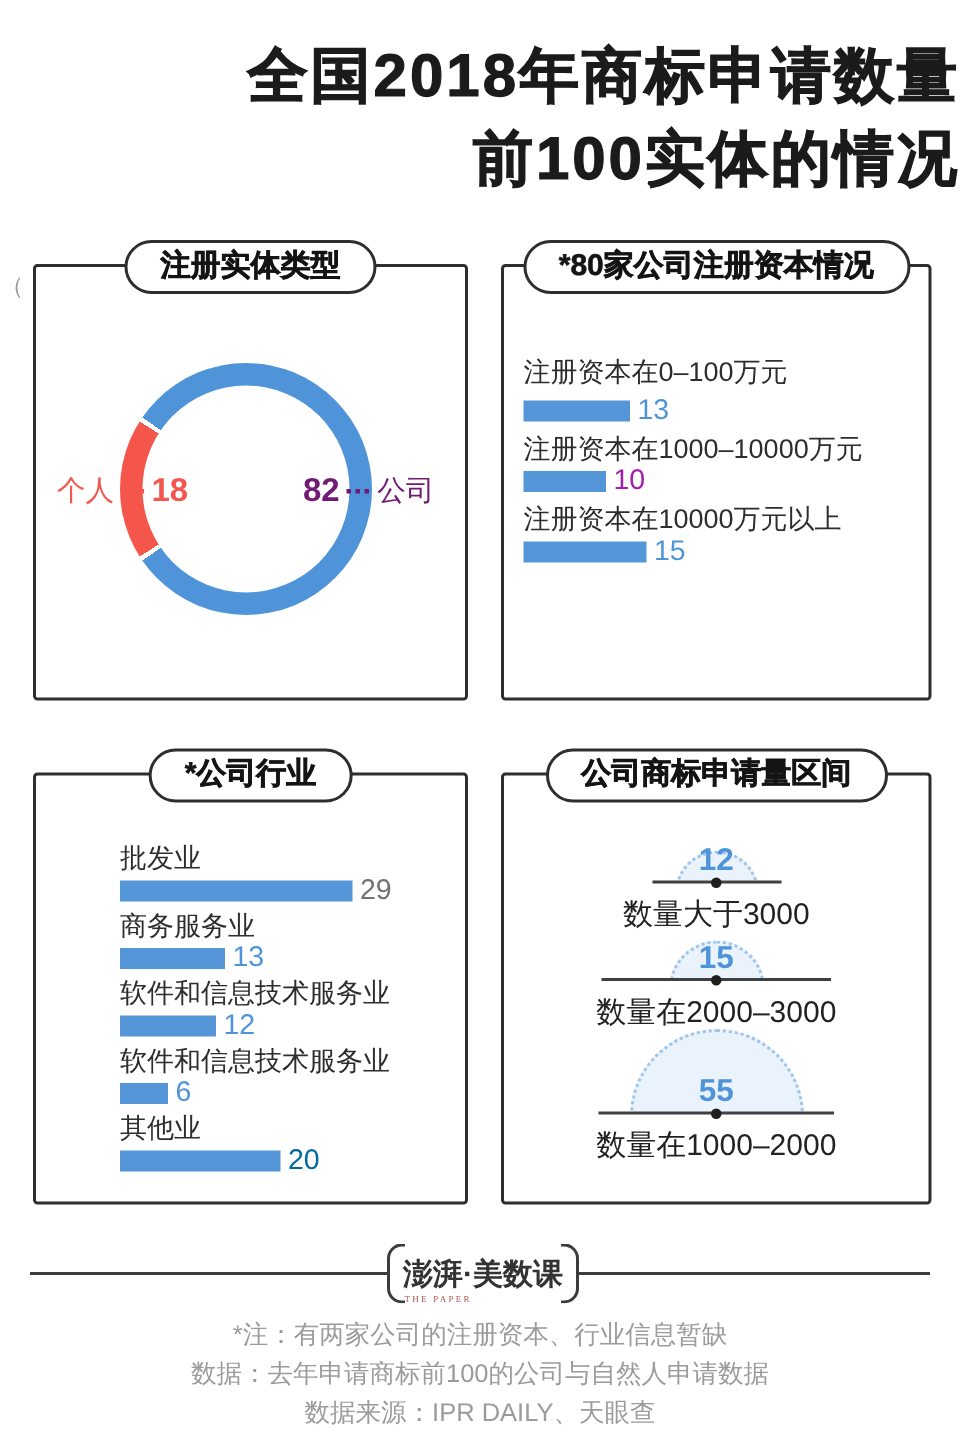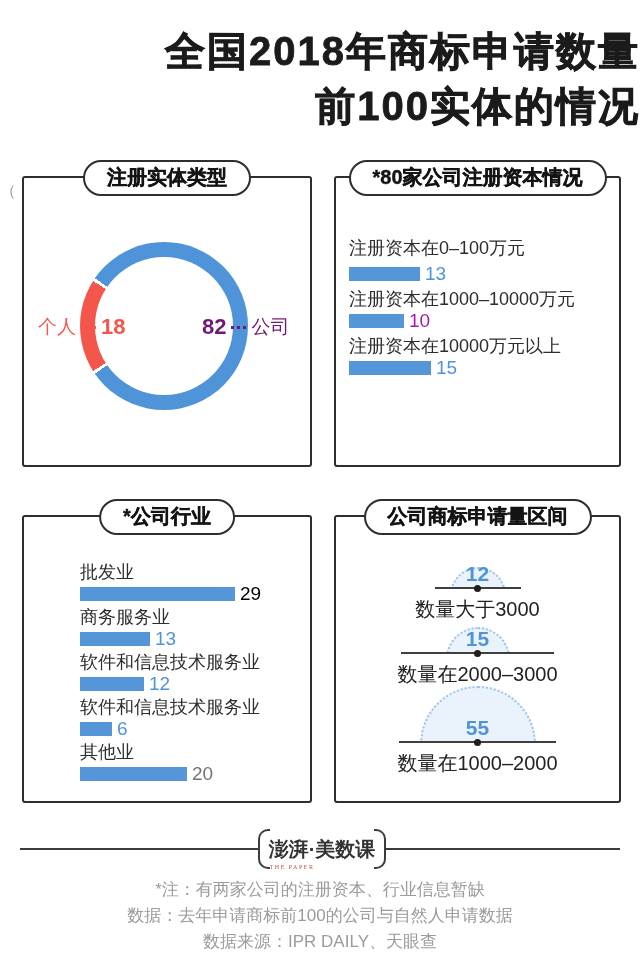--- a/index.html
+++ b/index.html
@@ -124,21 +124,21 @@
       </div>
   </section>
 
   <section class="panel panel-c">
     <div class="pill">*公司行业</div>
     <div class="bar-list" id="bars-industry">
         <div class="bar-group">
           <div class="bar-label">批发业</div>
           <div class="bar-row">
             <div class="bar" style="width: 155px; background: rgb(85, 150, 216);"></div>
-            <div class="bar-val" style="color: #000000;">29</div>
+            <div class="bar-val" style="color: #737373;">29</div>
           </div>
         </div>
         <div class="bar-group">
           <div class="bar-label">商务服务业</div>
           <div class="bar-row">
             <div class="bar" style="width: 70px; background: rgb(85, 150, 216);"></div>
             <div class="bar-val" style="color: rgb(79, 148, 217);">13</div>
           </div>
         </div>
         <div class="bar-group">
@@ -152,21 +152,21 @@
           <div class="bar-label">软件和信息技术服务业</div>
           <div class="bar-row">
             <div class="bar" style="width: 32px; background: rgb(85, 150, 216);"></div>
             <div class="bar-val" style="color: rgb(79, 148, 217);">6</div>
           </div>
         </div>
         <div class="bar-group">
           <div class="bar-label">其他业</div>
           <div class="bar-row">
             <div class="bar" style="width: 107px; background: rgb(85, 150, 216);"></div>
-            <div class="bar-val" style="color: #737373;">20</div>
+            <div class="bar-val" style="color: #0369a1;">20</div>
           </div>
         </div>
       </div>
   </section>
 
   <section class="panel panel-d">
     <div class="pill">公司商标申请量区间</div>
     <div id="domes">
         <div class="dome-wrap" style="top: 50px; width: 54px; height: 20px; margin-left: -27px;">
           <div class="dome-circle" style="width: 56px; height: 56px; left: -1px; top: 0px; background: rgb(234, 242, 251); border-color: rgb(156, 196, 236);"></div>

